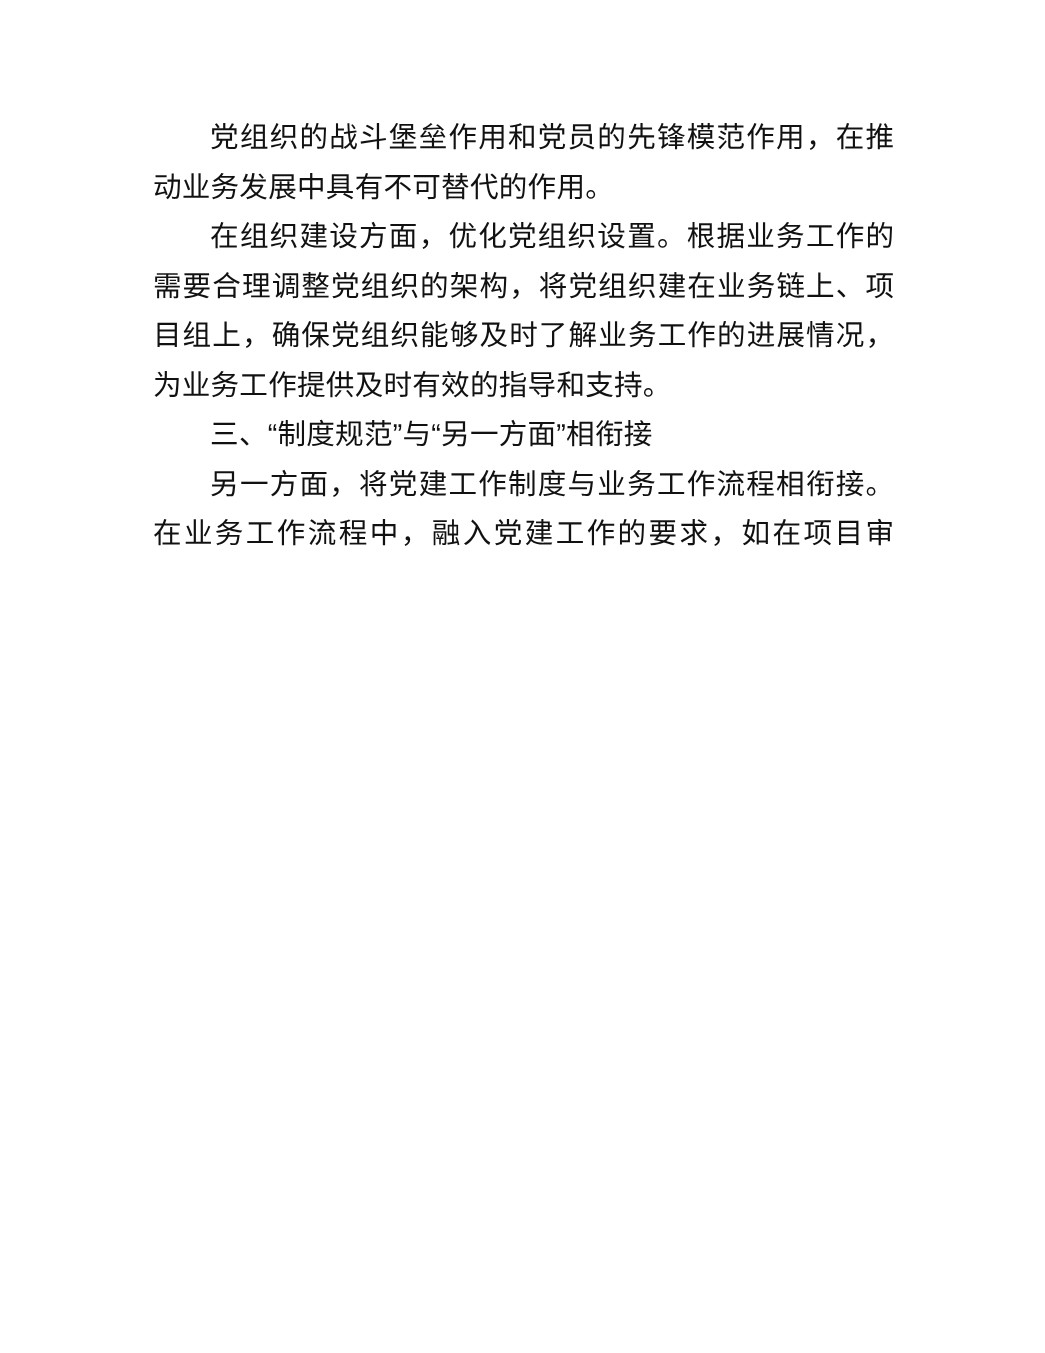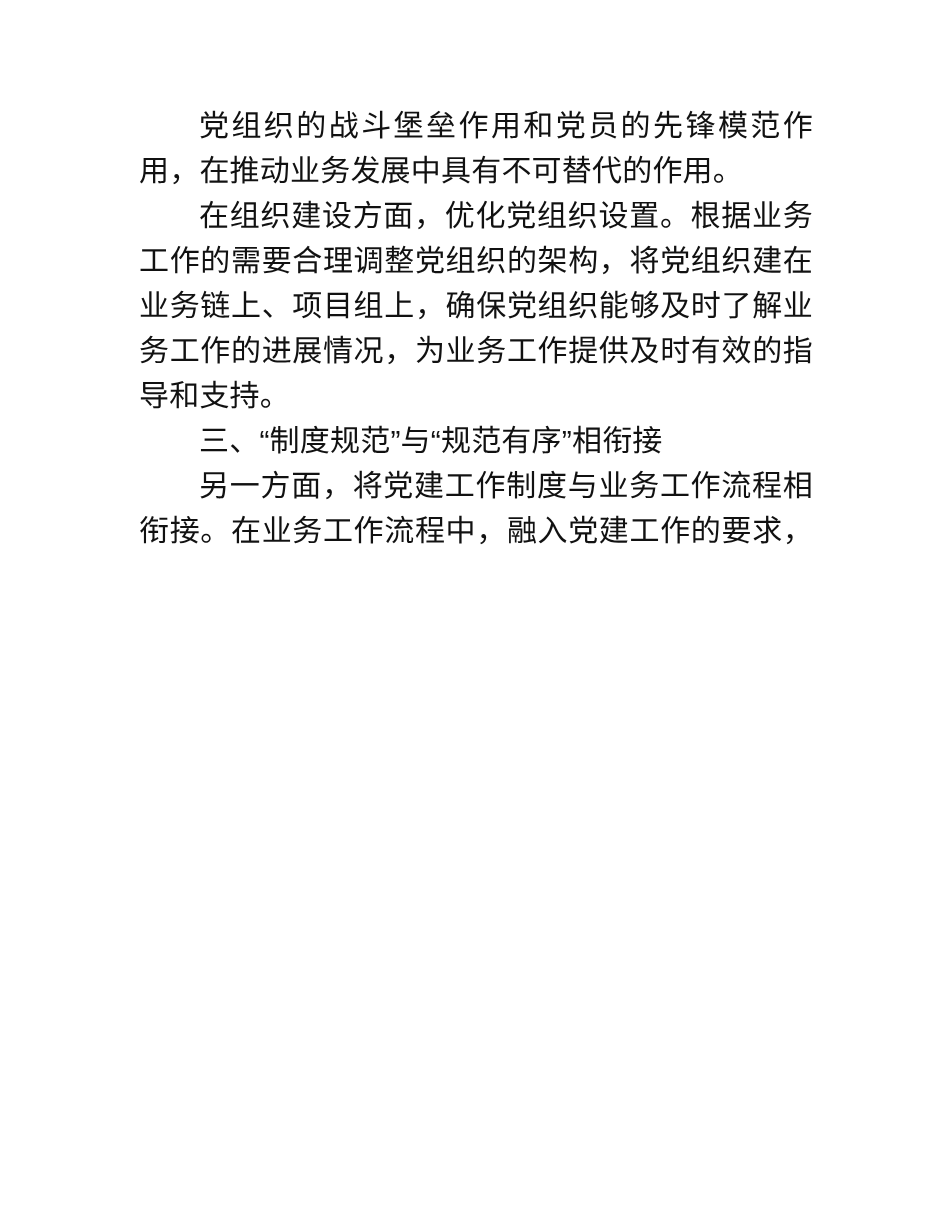--- a/index.html
+++ b/index.html
@@ -22,21 +22,21 @@
     position: absolute;
     left: 139px;
     top: 103px;
     width: 674px;
   }
 
   .para {
     margin: 0;
     padding: 0;
     font-family: "Liberation Sans", "DejaVu Sans", sans-serif;
-    font-size: 30px;
+    font-size: 26px;
     line-height: 45px;
     color: #111111;
     text-align: justify;
     text-justify: inter-character;
     text-indent: 2em;
     letter-spacing: 0.2px;
     word-break: break-all;
     -webkit-font-smoothing: none;
   }
 
@@ -55,20 +55,20 @@
 
 <div class="page">
   <div class="text-column">
 
     <p class="para">党组织的战斗堡垒作用和党员的先锋模范作用，在推动业务发展中具有不可替代的作用。</p>
 
     <p class="para">在组织建设方面，优化党组织设置。根据业务工作的需要合理调整党组织的架构，将党组织建在业务链上、项目组上，确保党组织能够及时了解业务工作的进展情况，为业务工作提供及时有效的指导和支持。</p>
 
 
 
-    <p class="para heading">三、“制度规范”与“规范有序”相衔接</p>
+    <p class="para heading">三、“制度规范”与“另一方面”相衔接</p>
 
 
 
     <p class="para clipped">另一方面，将党建工作制度与业务工作流程相衔接。在业务工作流程中，融入党建工作的要求，如在项目审批、资金使用、人员管理等关键环节中，明确党组织的职责和作用，确保党建工作与业务工作同步推进、有机融合。</p>
 
   </div>
 </div>
 
 </body></html>

